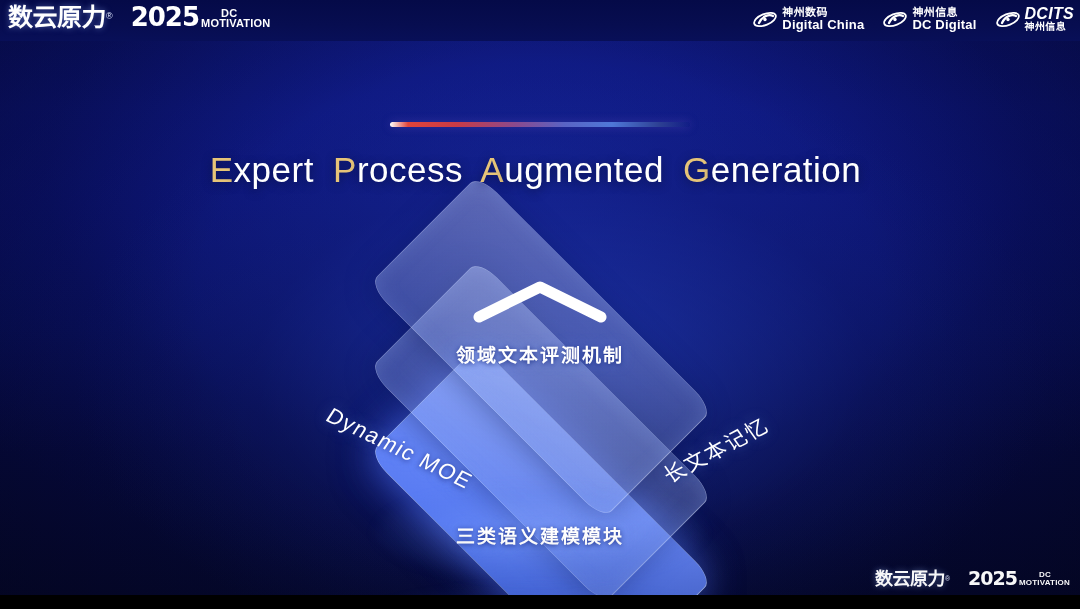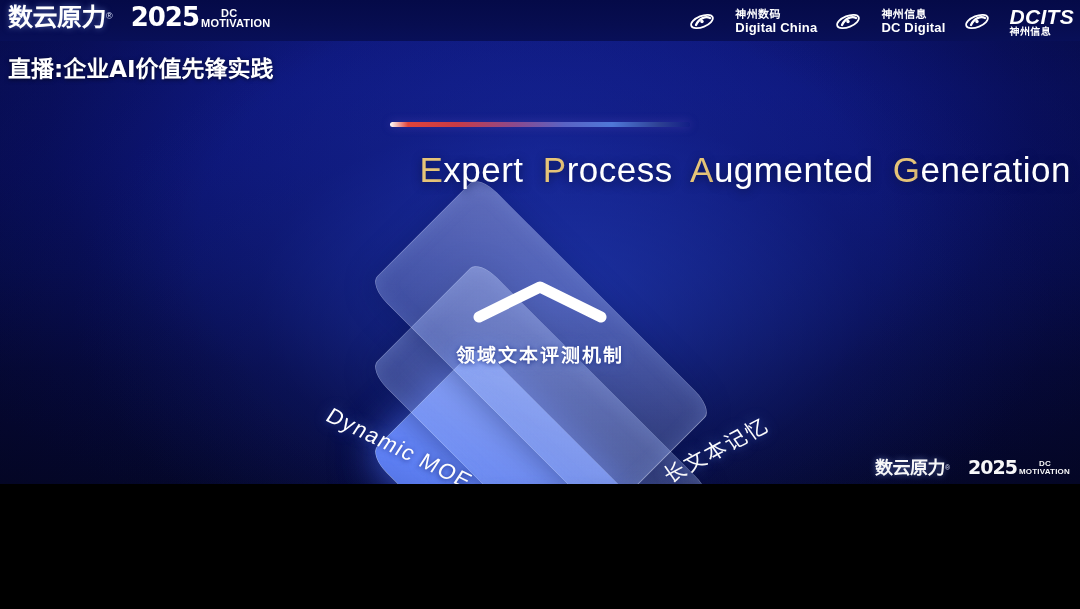--- a/index.html
+++ b/index.html
@@ -4,21 +4,21 @@
 <title>EPAG Slide</title>
 <style>
   html, body {
     margin: 0;
     padding: 0;
     background: #000;
   }
   .stage {
     position: relative;
     width: 1080px;
-    height: 484px;
+    height: 595px;
     overflow: hidden;
     font-family: "Liberation Sans", "DejaVu Sans", sans-serif;
     background:
       radial-gradient(ellipse 680px 420px at 52% 62%, rgba(40,70,200,0.55) 0%, rgba(20,35,130,0.25) 45%, rgba(8,12,64,0) 72%),
       radial-gradient(ellipse 900px 520px at 50% 30%, rgba(26,44,168,0.55) 0%, rgba(12,20,96,0.2) 55%, rgba(6,10,52,0) 80%),
       linear-gradient(180deg, #0a1170 0%, #0b1378 18%, #0a1170 34%, #080f5c 55%, #060a40 76%, #05082f 100%);
   }
   
   .vignette {
     position: absolute;
@@ -115,21 +115,21 @@
     top: 6px;
     right: 6px;
     display: flex;
     align-items: center;
     gap: 18px;
     z-index: 14;
   }
   .partner {
     display: flex;
     align-items: center;
-    gap: 20px;
+    gap: 4px;
   }
   .swirl {
     width: 26px;
     height: 21px;
     flex: none;
   }
   .p-text {
     display: flex;
     flex-direction: column;
     line-height: 1.02;
@@ -145,21 +145,21 @@
   .p-en {
     font-family: "Liberation Sans", sans-serif;
     font-size: 13px;
     font-weight: 700;
     color: #ffffff;
     white-space: nowrap;
     letter-spacing: 0.2px;
   }
   .p-big-en {
     font-family: "Liberation Sans", sans-serif;
-    font-size: 21px;
+    font-size: 16px;
     font-weight: 700;
     font-style: italic;
     color: #ffffff;
     letter-spacing: 0.3px;
     line-height: 1;
   }
 
   
   .title-cn {
     position: absolute;
@@ -212,21 +212,21 @@
       #2c3f92 90%,
       rgba(20,28,90,0) 100%);
     z-index: 11;
     box-shadow: 0 0 10px rgba(120,90,200,0.35);
   }
 
   .title-en {
     position: absolute;
     top: 150px;
     left: 0; right: 0;
-    text-align: right;
+    text-align: center;
     z-index: 11;
     white-space: nowrap;
     font-family: "Liberation Sans", sans-serif;
     font-size: 35px;
     font-weight: 400;
     letter-spacing: 0.5px;
     text-shadow: 0 2px 10px rgba(10,18,70,0.9);
   }
   .title-en .cap {
     color: #e6c478;
@@ -403,21 +403,20 @@
   <div class="brand-logo">
     <span class="bl-cn">数云原力</span>
     <span class="bl-reg">®</span>
     <span class="bl-year">2025</span>
     <span class="bl-dc">
       <span class="dc1">DC</span>
       <span class="dc2">MOTIVATION</span>
     </span>
   </div>
 
-  <div class="live-line">直播:企业AI价值先锋实践</div>
 
   <div class="partners">
 
     <div class="partner">
       <svg class="swirl" viewBox="0 0 52 42">
         <ellipse cx="26" cy="21" rx="23" ry="11" fill="none" stroke="#ffffff" stroke-width="3.6" transform="rotate(-22 26 21)"></ellipse>
         <path d="M14 28 C20 14, 34 10, 42 14" fill="none" stroke="#ffffff" stroke-width="4.6" stroke-linecap="round"></path>
         <circle cx="26" cy="21" r="3.4" fill="#ffffff"></circle>
       </svg>
       <span class="p-text">

